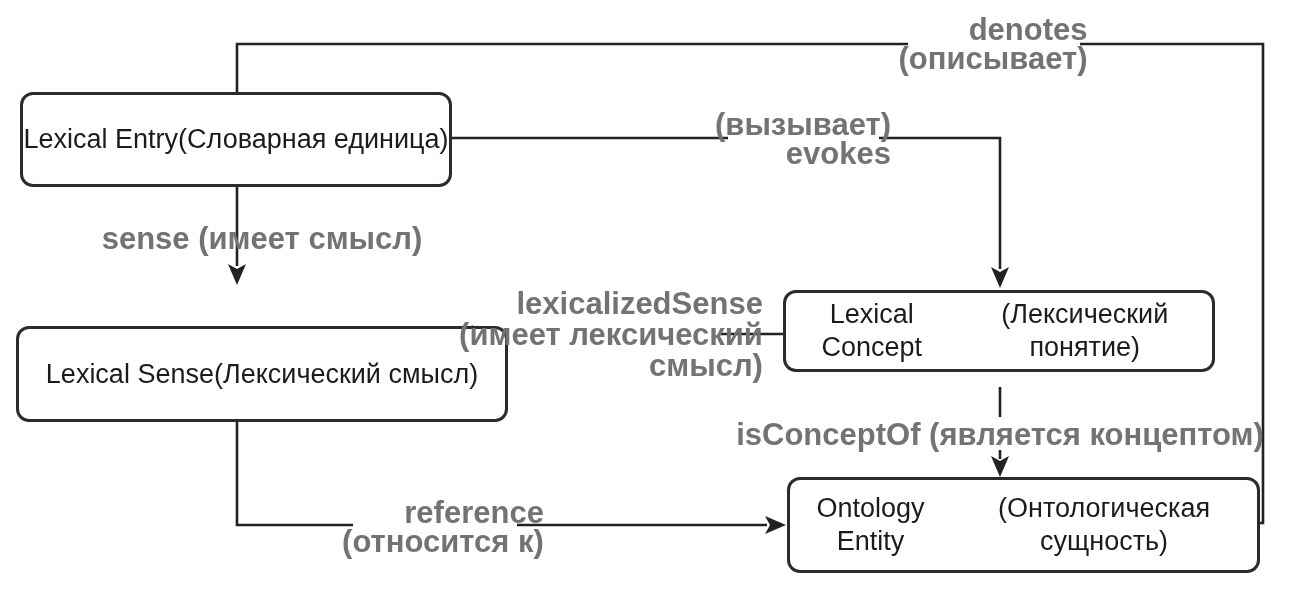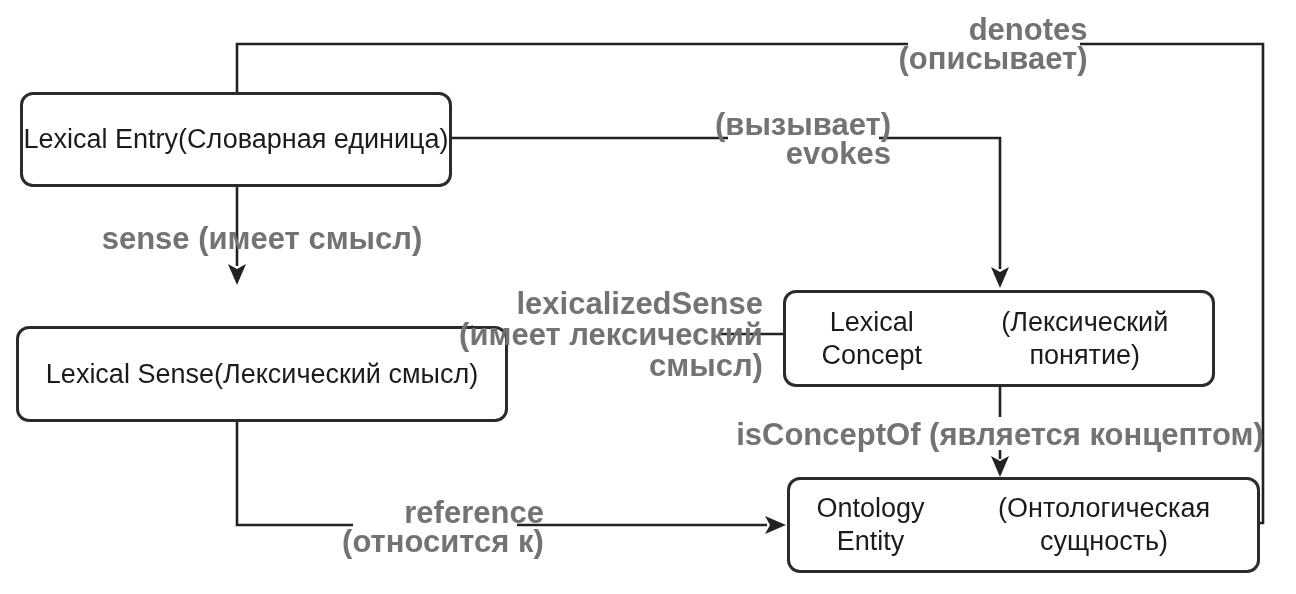--- a/index.html
+++ b/index.html
@@ -33,21 +33,21 @@
     justify-content: center;
     align-items: center;
     text-align: center;
     font-size: 27px;
     line-height: 33px;
     color: #1b1b1b;
     font-weight: 400;
   }
   #node-lexical-entry   { left: 20px;  top: 92px;  width: 432px; height: 95px; }
   #node-lexical-sense   { left: 16px;  top: 286px; width: 492px; height: 96px; margin-top: 40px; }
-  #node-lexical-concept { left: 783px; top: 290px; width: 432px; height: 97px; }
+  #node-lexical-concept { left: 783px; top: 290px; width: 432px; height: 82px; }
   #node-ontology-entity { left: 787px; top: 477px; width: 473px; height: 96px; }
 
   .edge-label {
     position: absolute;
     transform: translateX(-50%);
     text-align: right;
     font-weight: 700;
     font-size: 31px;
     line-height: 29px;
     color: #737373;

